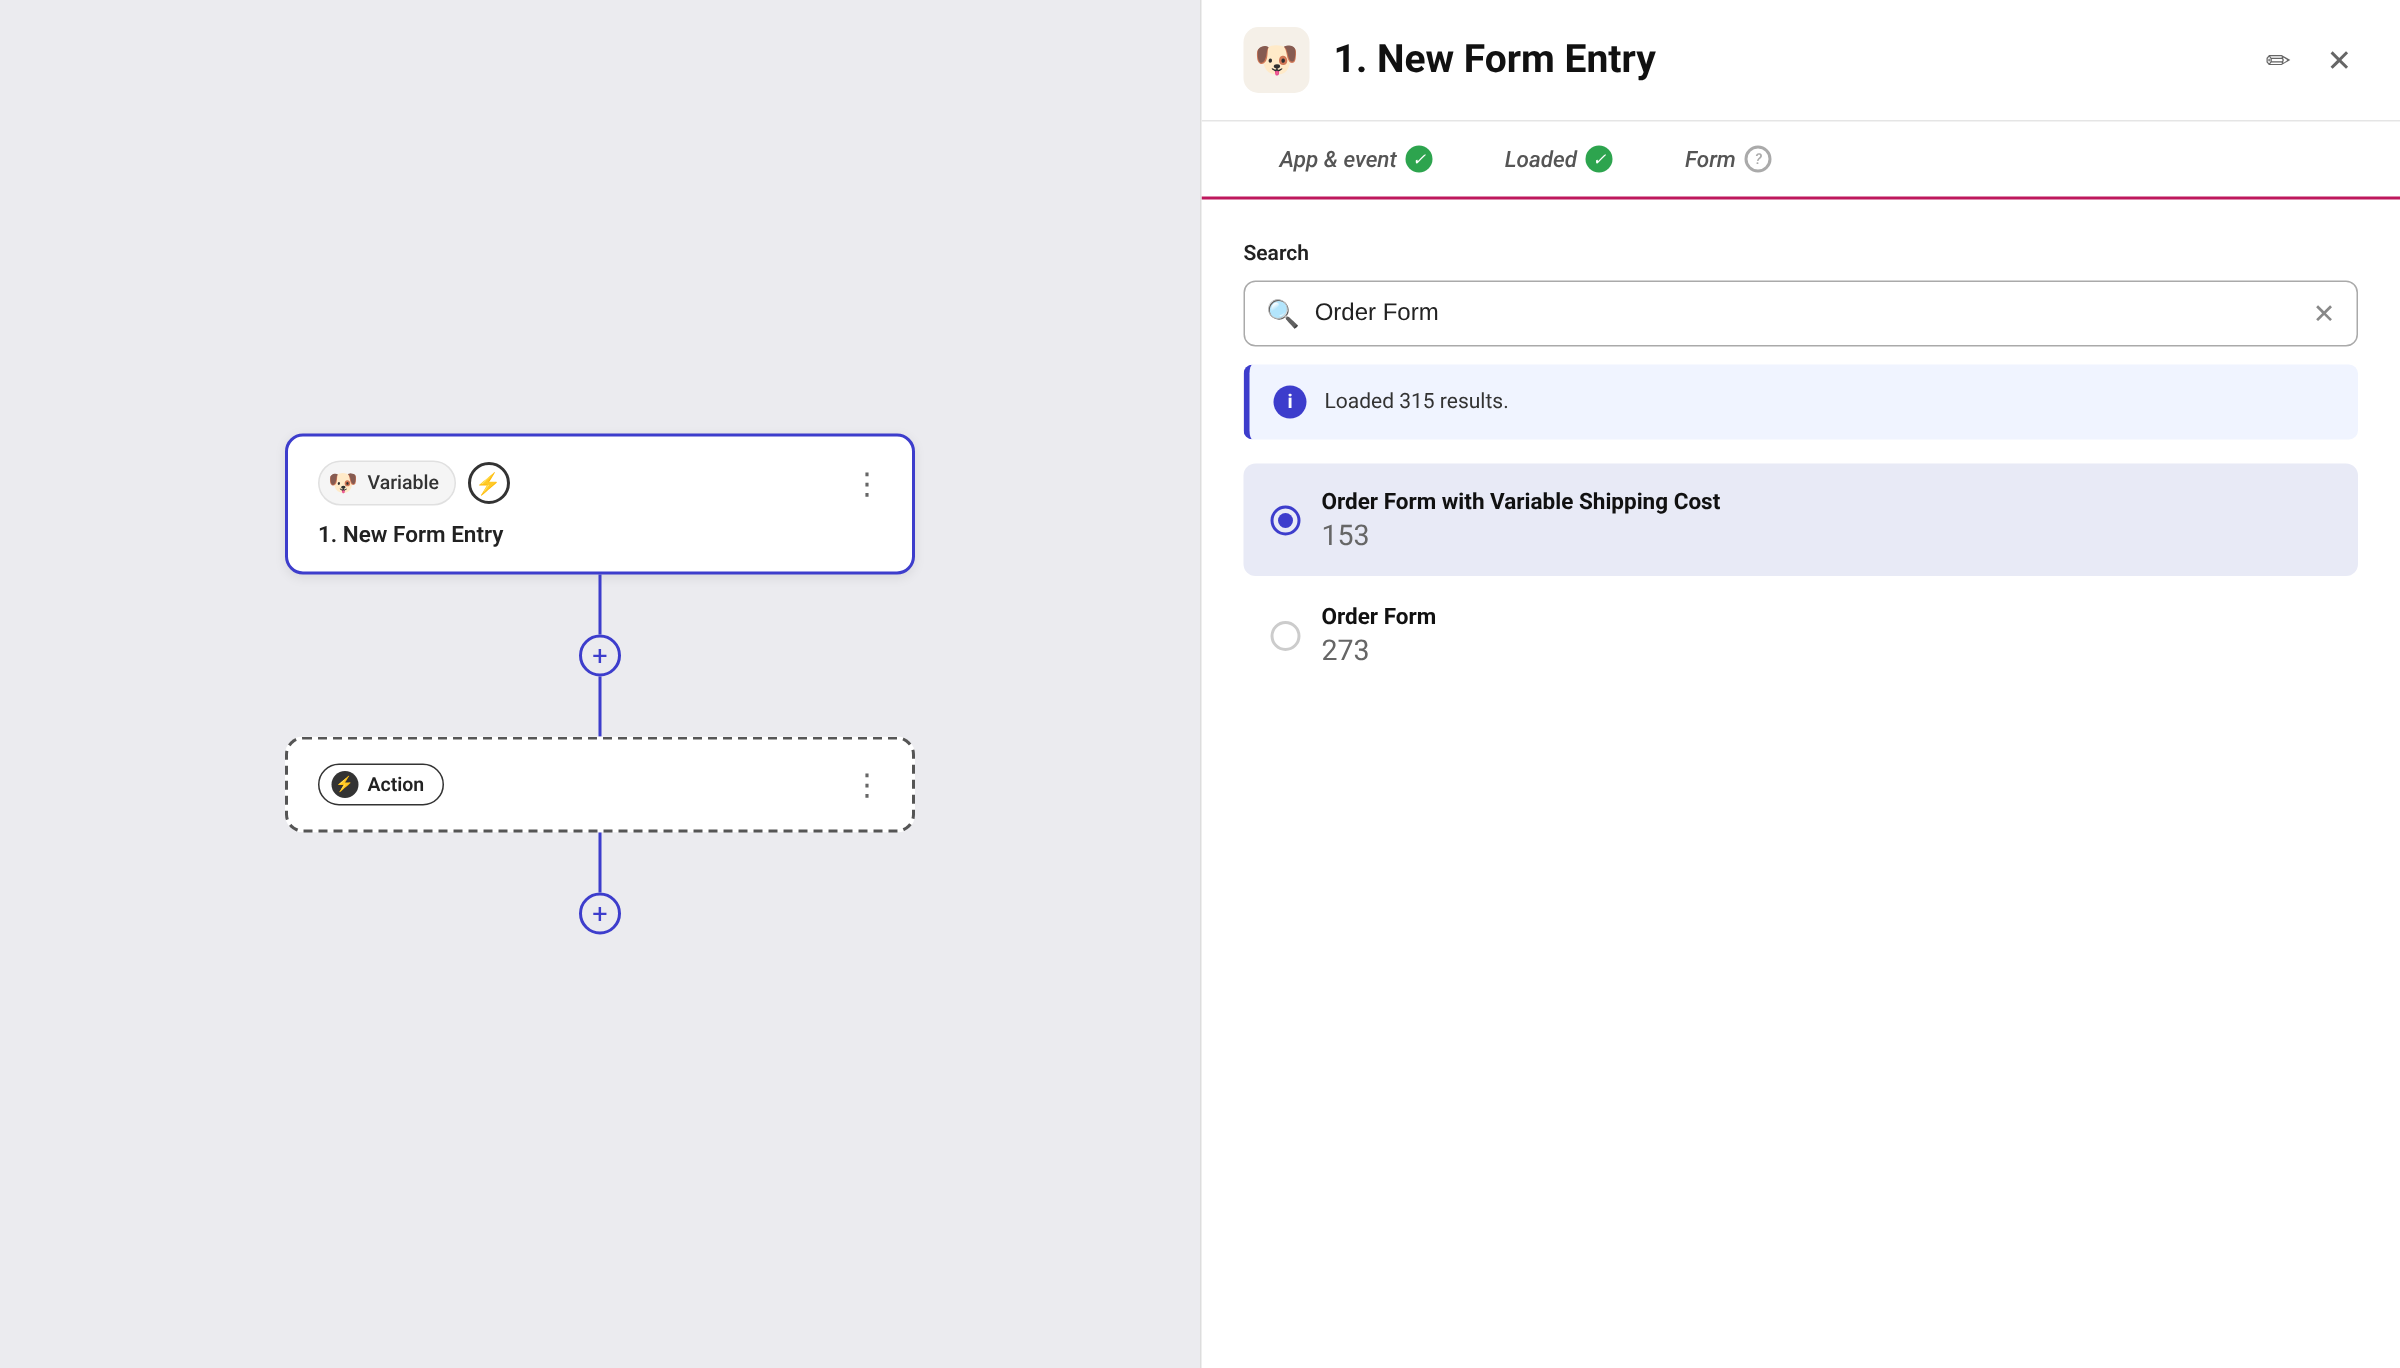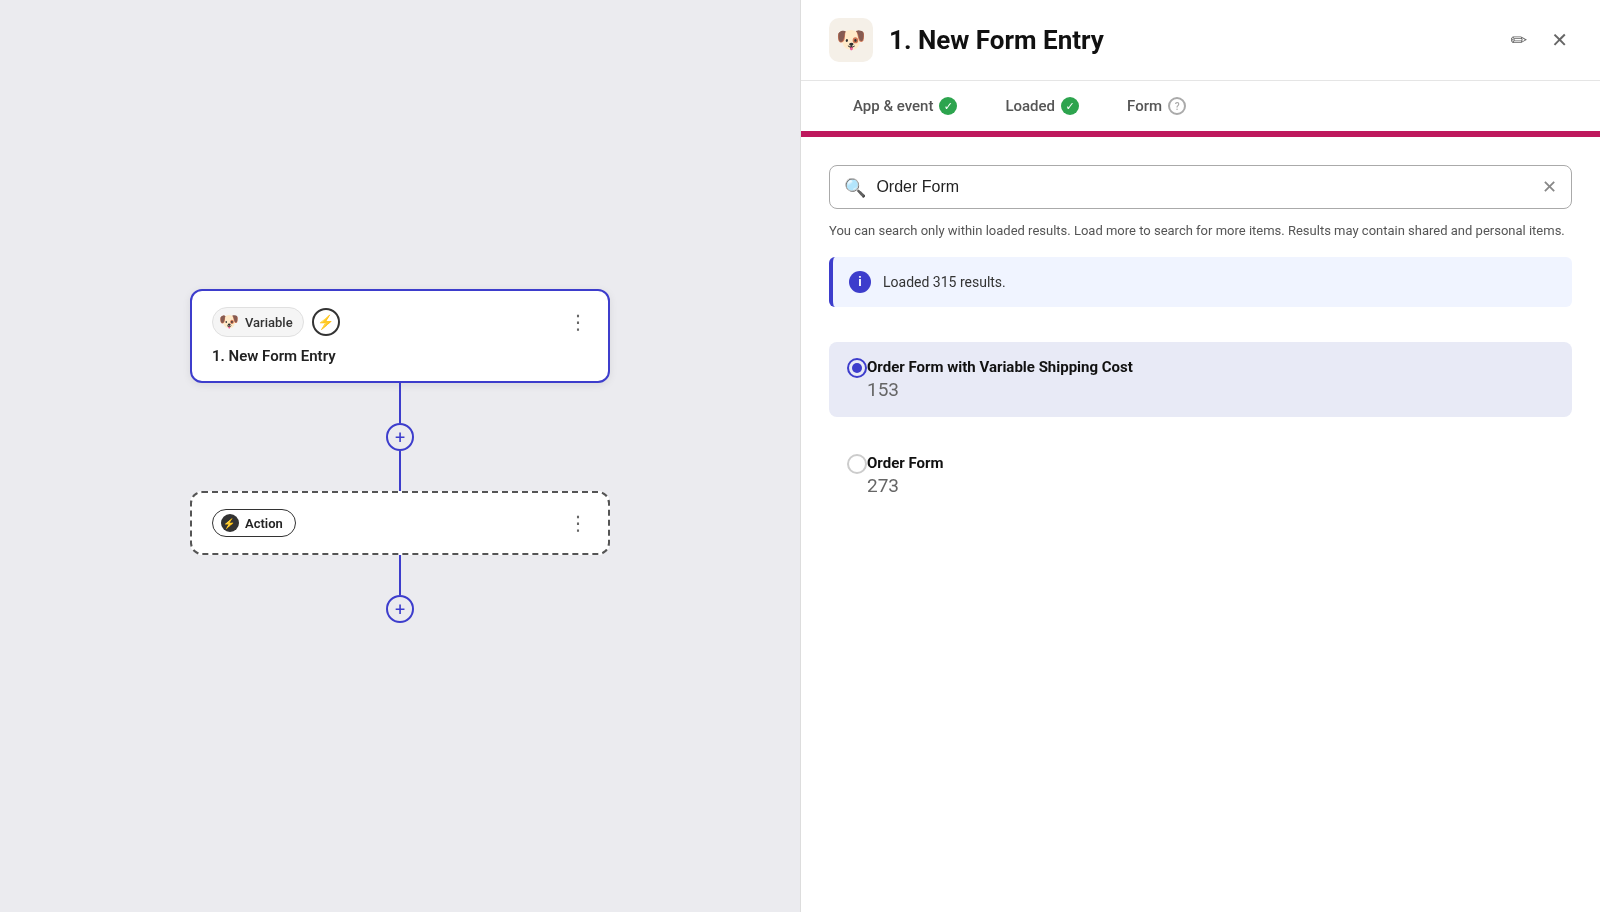--- a/index.html
+++ b/index.html
@@ -237,21 +237,22 @@
       border: none;
       padding: 4px;
     }
 
     
     .tabs {
       display: flex;
       align-items: flex-start;
       gap: 0;
       padding: 0 28px;
-      border-bottom: 6px solid #be185d;
+      border-bottom: 2px solid #be185d;
+      font-style: italic;
     }
 
     .tab {
       padding: 16px 24px;
       font-size: 15px;
       font-weight: 500;
       color: #555;
       cursor: pointer;
       position: relative;
       display: flex;
@@ -388,25 +389,25 @@
 
     
     .results-list {
       display: flex;
       flex-direction: column;
       gap: 2px;
     }
 
     .result-item {
       display: flex;
-      align-items: flex-start;
+      align-items: center;
+      gap: 14px;
       padding: 16px 18px;
       border-radius: 8px;
       cursor: pointer;
-      margin-top: 19px;
     }
 
     .result-item.selected {
       background: #e8eaf6;
     }
 
     .radio-btn {
       width: 20px;
       height: 20px;
       border-radius: 50%;
@@ -528,28 +529,28 @@
       <span class="tab-check green">✓</span>
     </div>
     <div class="tab">
       <span>Form</span>
       <span class="tab-check gray">?</span>
     </div>
   </div>
 
   <div class="panel-content">
 
+    <div class="search-label">Search</div>
 
     <div class="search-box">
       <span class="search-icon">🔍</span>
       <input class="search-input" type="text" value="Order Form" style="">
       <button class="clear-btn">✕</button>
     </div>
 
-    <div class="search-hint">You can search only within loaded results. Load more to search for more items. Results may contain shared and personal items.</div>
 
     <div class="info-banner">
       <div class="info-icon">i</div>
       <span class="info-text">Loaded 315 results.</span>
     </div>
 
     <div class="results-list">
 
       <div class="result-item selected">
         <div class="radio-btn checked">

